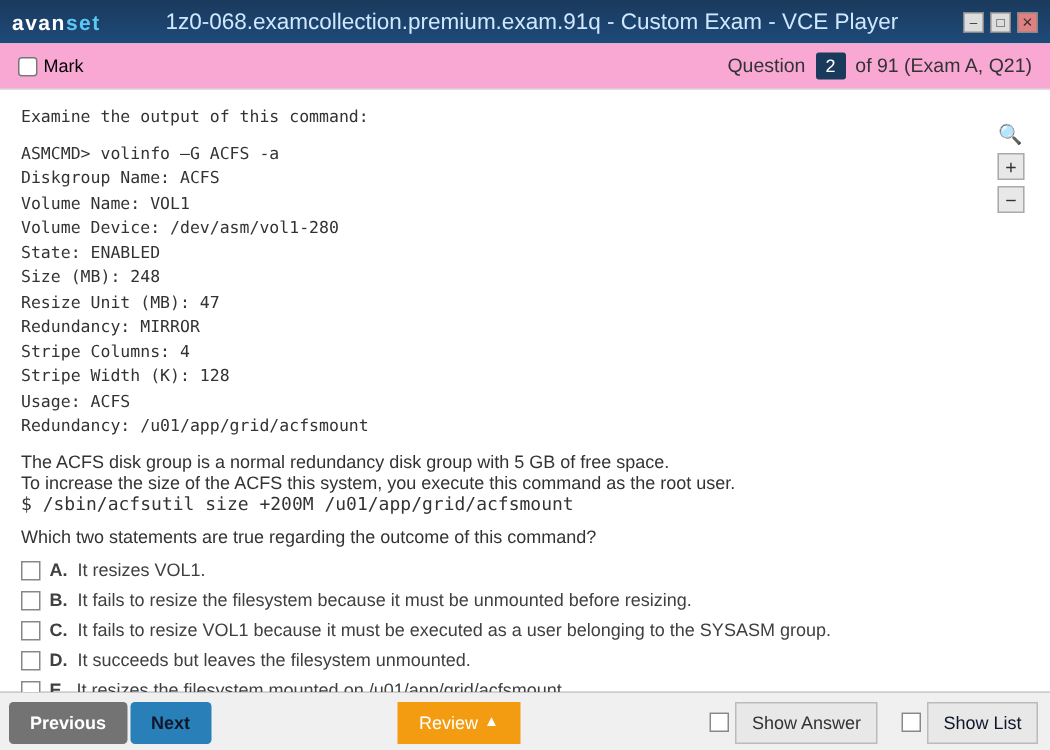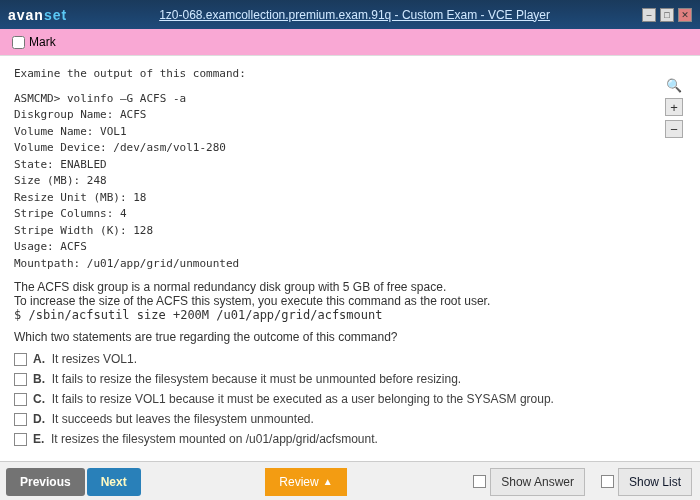--- a/index.html
+++ b/index.html
@@ -11,21 +11,21 @@
       color: white;
       display: flex;
       align-items: center;
       justify-content: space-between;
       padding: 4px 8px;
       height: 29px;
     }
     .title-bar-left { display: flex; align-items: center; gap: 8px; }
     .logo-text { font-weight: bold; font-size: 14px; color: #5bc8f5; letter-spacing: 1px; }
     .logo-text span { color: white; }
-    .title-center { font-size: 12px; color: #d0e8ff; text-decoration: underline; }
+    .title-center { font-size: 15px; color: #d0e8ff; }
     .title-controls { display: flex; gap: 4px; }
     .title-btn {
       width: 14px; height: 14px; border: 1px solid #888;
       background: #ddd; display: flex; align-items: center; justify-content: center;
       font-size: 9px; cursor: pointer; color: #333;
     }
     .title-btn.close { background: #e08080; }
 
     
     .main { background: white; height: 432px; display: flex; flex-direction: column; }
@@ -60,21 +60,21 @@
     .bottom-bar {
       background: #f0f0f0; border-top: 1px solid #ccc;
       display: flex; height: 40px;
     }
     .nav-section { display: flex; gap: 2px; align-items: center; padding: 4px 6px; }
     .nav-btn {
       height: 28px; padding: 0 14px; border: none; cursor: pointer;
       font-size: 12px; font-weight: bold; border-radius: 3px;
     }
     .btn-prev { background: #737373; color: white; }
-    .btn-next { background: #2980b9; color: #fef9c3; text-align: center; }
+    .btn-next { background: #2980b9; color: #0f172a; text-align: center; }
 
     .middle-section { flex: 1; display: flex; align-items: center; justify-content: center; gap: 0; }
     .review-btn {
       background: #f39c12; color: white; border: none; cursor: pointer;
       height: 28px; padding: 0 14px; font-size: 12px; display: flex; align-items: center; gap: 4px;
     }
     .review-arrow { font-size: 10px; }
     .answer-section { display: flex; align-items: center; gap: 4px; padding: 0 8px; }
     .answer-checkbox { width: 13px; height: 13px; border: 1px solid #888; background: white; }
     .answer-btn {
@@ -103,39 +103,45 @@
     <div class="title-btn close">✕</div>
   </div>
 </div>
 
 <div class="main">
 
   <div class="question-header">
     <div class="mark-checkbox">
       <input type="checkbox" style="">
       <label>Mark</label>
+    </div>
+    <div class="question-label">
+      <span>Question</span>
+      <span class="question-num">2</span>
+      <span>of 91 (Exam A, Q21)</span>
     </div>
   </div>
 
   <div class="question-body">
     <div class="question-content">
 
       <div class="command-block">Examine the output of this command:</div>
       <div class="command-block">
         <div>ASMCMD&gt; volinfo –G ACFS -a</div>
         <div>Diskgroup Name: ACFS</div>
         <div>Volume Name: VOL1</div>
         <div>Volume Device: /dev/asm/vol1-280</div>
         <div>State: ENABLED</div>
         <div>Size (MB): 248</div>
-        <div>Resize Unit (MB): 18</div>
+        <div>Resize Unit (MB): 47</div>
+        <div>Redundancy: MIRROR</div>
         <div>Stripe Columns: 4</div>
         <div>Stripe Width (K): 128</div>
         <div>Usage: ACFS</div>
-        <div>Mountpath: /u01/app/grid/unmounted</div>
+        <div>Redundancy: /u01/app/grid/acfsmount</div>
       </div>
 
       <div class="question-text">
         <div>The ACFS disk group is a normal redundancy disk group with 5 GB of free space.</div>
         <div>To increase the size of the ACFS this system, you execute this command as the root user.</div>
         <div style="font-family:monospace;">$ /sbin/acfsutil size +200M /u01/app/grid/acfsmount</div>
       </div>
 
       <div class="question-text">Which two statements are true regarding the outcome of this command?</div>
 

